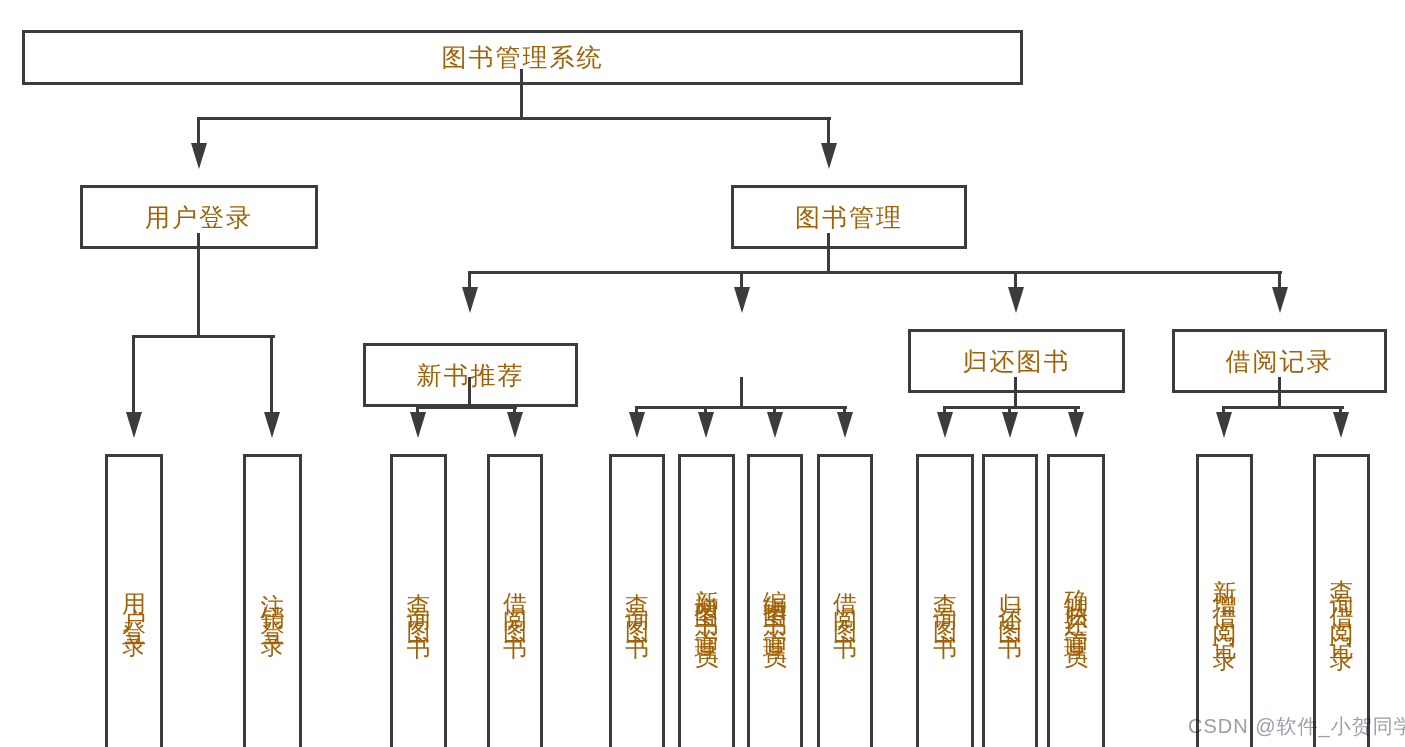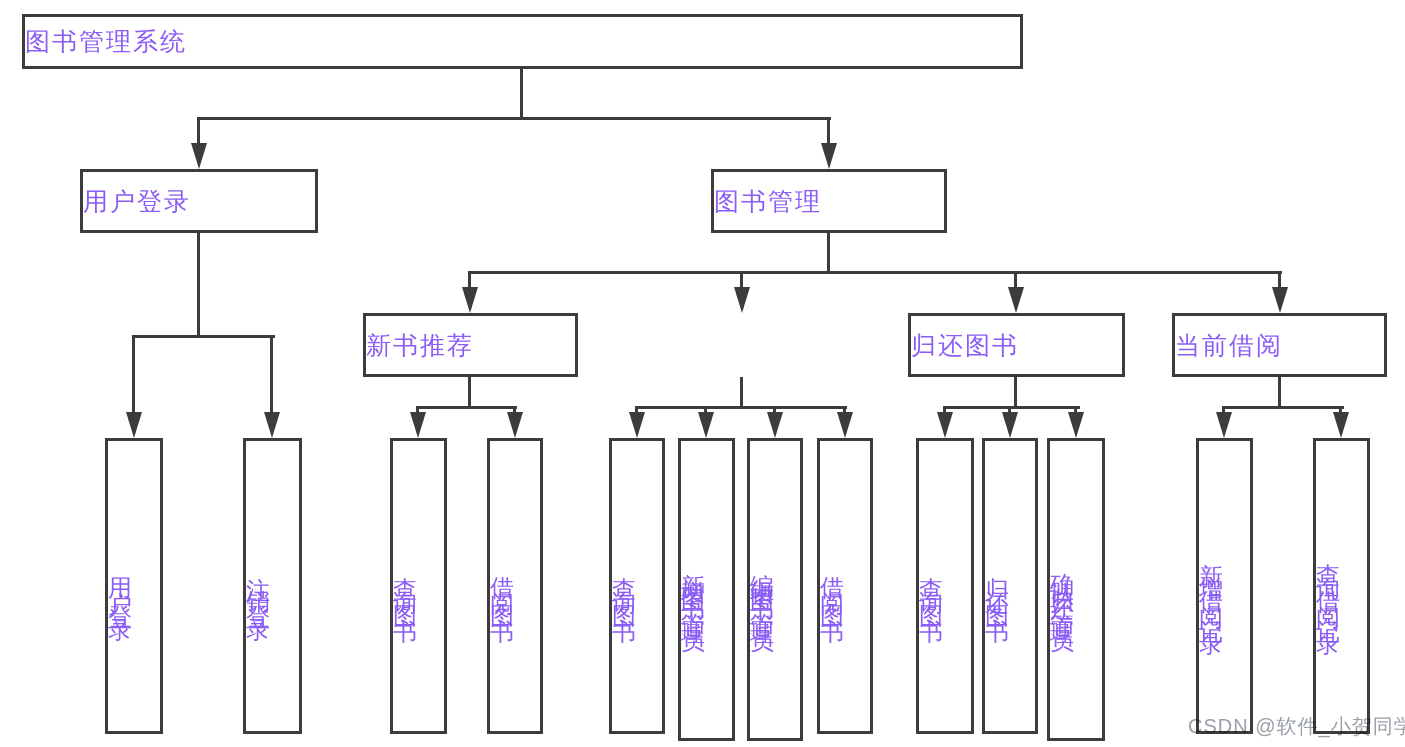--- a/index.html
+++ b/index.html
@@ -11,22 +11,23 @@
     font-family: "Liberation Sans", sans-serif;
     overflow: hidden;
   }
   .bx {
     position: absolute;
     border: 3px solid #3c3c3c;
     background: #ffffff;
     box-sizing: border-box;
     display: flex;
     align-items: center;
-    justify-content: flex-start;
-    color: #8b5cf6;
+    justify-content: center;
+    color: #a16207;
+    margin-top: 16px;
   }
   .hx { font-size: 25px; letter-spacing: 2px; white-space: nowrap; }
   .vx span {
     writing-mode: vertical-rl;
     font-size: 24px;
     letter-spacing: 14px;
     line-height: 1;
   }
   .vx.tight span { letter-spacing: 8px; }
   .ln { position: absolute; background: #3c3c3c; }
@@ -61,21 +62,21 @@
   <div class="ln" style="left:520px; top:69px; width:3px; height:49px;"></div>
   <div class="ln" style="left:197px; top:117px; width:634px; height:3px;"></div>
   <div class="ln" style="left:197px; top:117px; width:3px; height:28px;"></div>
   <div class="arw" style="left:191px; top:143px;"></div>
   <div class="ln" style="left:827px; top:117px; width:3px; height:28px;"></div>
   <div class="arw" style="left:821px; top:143px;"></div>
 
   <div class="bx hx" style="left:80px; top:169px; width:238px; height:64px;">
     <span>用户登录</span>
   </div>
-  <div class="bx hx" style="left:711px; top:169px; width:236px; height:64px;">
+  <div class="bx hx" style="left:731px; top:169px; width:236px; height:64px;">
     <span>图书管理</span>
   </div>
 
   <div class="ln" style="left:197px; top:233px; width:3px; height:104px;"></div>
   <div class="ln" style="left:132px; top:335px; width:143px; height:3px;"></div>
   <div class="ln" style="left:132px; top:335px; width:3px; height:79px;"></div>
   <div class="arw" style="left:126px; top:412px;"></div>
   <div class="ln" style="left:270px; top:335px; width:3px; height:79px;"></div>
   <div class="arw" style="left:264px; top:412px;"></div>
 
@@ -83,28 +84,28 @@
   <div class="ln" style="left:468px; top:271px; width:814px; height:3px;"></div>
   <div class="ln" style="left:468px; top:271px; width:3px; height:18px;"></div>
   <div class="arw" style="left:462px; top:287px;"></div>
   <div class="ln" style="left:740px; top:271px; width:3px; height:18px;"></div>
   <div class="arw" style="left:734px; top:287px;"></div>
   <div class="ln" style="left:1014px; top:271px; width:3px; height:18px;"></div>
   <div class="arw" style="left:1008px; top:287px;"></div>
   <div class="ln" style="left:1278px; top:271px; width:3px; height:18px;"></div>
   <div class="arw" style="left:1272px; top:287px;"></div>
 
-  <div class="bx hx" style="left:363px; top:313px; width:215px; height:64px;">
+  <div class="bx hx" style="left:363px; top:327px; width:215px; height:64px;">
     <span>新书推荐</span>
   </div>
   <div class="bx hx" style="left:908px; top:313px; width:217px; height:64px;">
     <span>归还图书</span>
   </div>
   <div class="bx hx" style="left:1172px; top:313px; width:215px; height:64px;">
-    <span>当前借阅</span>
+    <span>借阅记录</span>
   </div>
 
   <div class="ln" style="left:468px; top:377px; width:3px; height:32px;"></div>
   <div class="ln" style="left:416px; top:406px; width:101px; height:3px;"></div>
   <div class="ln" style="left:416px; top:406px; width:3px; height:10px;"></div>
   <div class="arw" style="left:410px; top:412px;"></div>
   <div class="ln" style="left:513px; top:406px; width:3px; height:10px;"></div>
   <div class="arw" style="left:507px; top:412px;"></div>
 
   <div class="ln" style="left:740px; top:377px; width:3px; height:32px;"></div>

